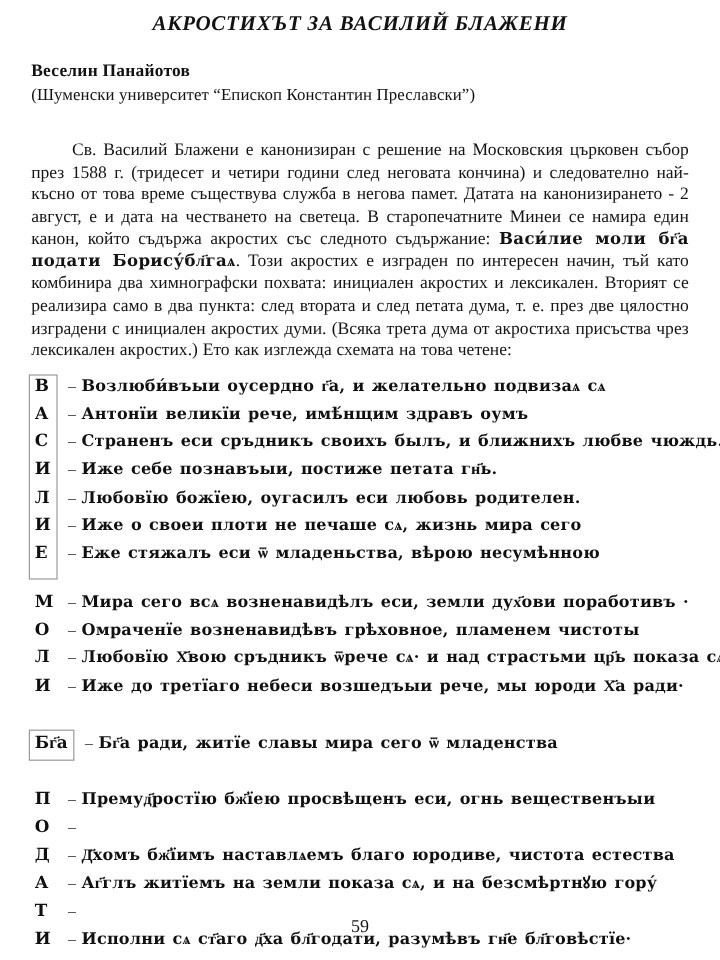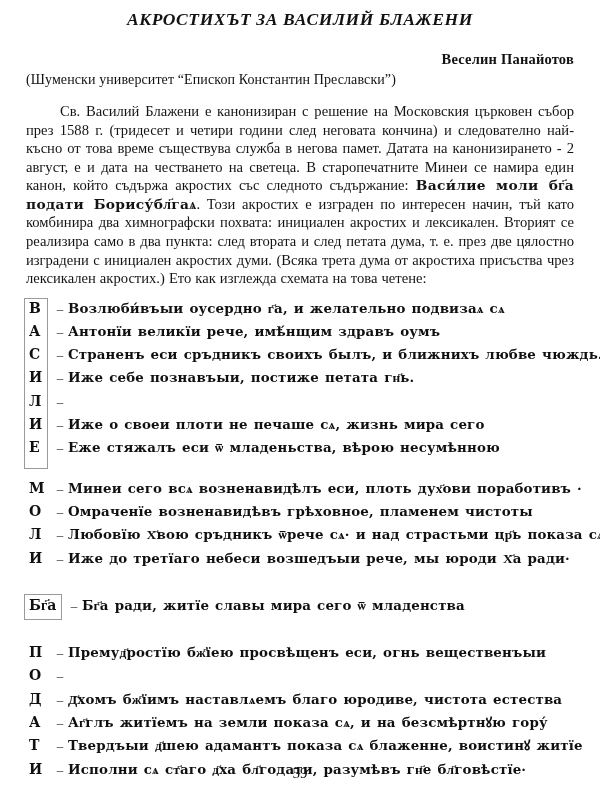--- a/index.html
+++ b/index.html
@@ -28,38 +28,38 @@
     text-align: center;
     font-weight: bold;
     font-style: italic;
     font-size: 17.5px;
     letter-spacing: 0.6px;
     margin: 2px 0 0 0;
     line-height: 1.1;
     color: #121212;
   }
   .author {
-    text-align: right;
+    text-align: left;
     font-weight: bold;
     font-size: 14.5px;
     margin: 22px 0 0 0;
     letter-spacing: 0.2px;
     color: #121212;
   }
   .affiliation {
     text-align: left;
     font-size: 14px;
     margin: 4px 0 0 0;
     letter-spacing: 0.1px;
     color: #121212;
   }
 
   
   .body-par {
-    margin: 14px 0 0 0;
+    margin: 28px 0 0 0;
     font-size: 14.6px;
     line-height: 1.27;
     text-align: justify;
     text-indent: 34px;
     color: #141414;
     word-spacing: 0.4px;
   }
   .cs-inline {
     font-family: "DejaVu Serif", "Liberation Serif", serif;
     font-weight: bold;
@@ -168,38 +168,39 @@
         <span class="ac-text">Страненъ еси сръдникъ своихъ былъ, и ближнихъ любве чюждь.</span>
       </div>
       <div class="ac-row">
         <span class="ac-letter">И</span>
         <span class="ac-dash">–</span>
         <span class="ac-text">Иже себе познавъыи, постиже петата гн҃ь.</span>
       </div>
       <div class="ac-row">
         <span class="ac-letter">Л</span>
         <span class="ac-dash">–</span>
+        <span class="ac-text">Любовїю божїею, оугасилъ еси любовь родителен.</span>
       </div>
       <div class="ac-row">
         <span class="ac-letter">И</span>
         <span class="ac-dash">–</span>
         <span class="ac-text">Иже о своеи плоти не печаше сѧ, жизнь мира сего</span>
       </div>
       <div class="ac-row">
         <span class="ac-letter">Е</span>
         <span class="ac-dash">–</span>
         <span class="ac-text">Еже стяжалъ еси ѿ младеньства, вѣрою несумѣнною</span>
       </div>
     </div>
 
     <div class="stanza" style="position:relative;">
       <div class="ac-row">
         <span class="ac-letter">М</span>
         <span class="ac-dash">–</span>
-        <span class="ac-text">Минеи сего всѧ возненавидѣлъ еси, плоть дух҃ови поработивъ ·</span>
+        <span class="ac-text">Мира сего всѧ возненавидѣлъ еси, земли дух҃ови поработивъ ·</span>
       </div>
       <div class="ac-row">
         <span class="ac-letter">О</span>
         <span class="ac-dash">–</span>
         <span class="ac-text">Омраченїе возненавидѣвъ грѣховное, пламенем чистоты</span>
       </div>
       <div class="ac-row">
         <span class="ac-letter">Л</span>
         <span class="ac-dash">–</span>
         <span class="ac-text">Любовїю Х҃вою сръдникъ ѿрече сѧ· и над страстьми цр҃ь показа сѧ,</span>
@@ -236,21 +237,20 @@
         <span class="ac-text">Д҃хомъ бж҃їимъ наставлѧемъ благо юродиве, чистота естества</span>
       </div>
       <div class="ac-row">
         <span class="ac-letter">А</span>
         <span class="ac-dash">–</span>
         <span class="ac-text">Аг҃глъ житїемъ на земли показа сѧ, и на безсмѣртнꙋю гору́</span>
       </div>
       <div class="ac-row">
         <span class="ac-letter">Т</span>
         <span class="ac-dash">–</span>
-        <span class="ac-text">Твердъыи д҃шею адамантъ показа сѧ блаженне, воистинꙋ житїе</span>
       </div>
       <div class="ac-row">
         <span class="ac-letter">И</span>
         <span class="ac-dash">–</span>
         <span class="ac-text">Исполни сѧ ст҃аго д҃ха бл҃годати, разумѣвъ гн҃е бл҃говѣстїе·</span>
       </div>
     </div>
 
   </div>
 

